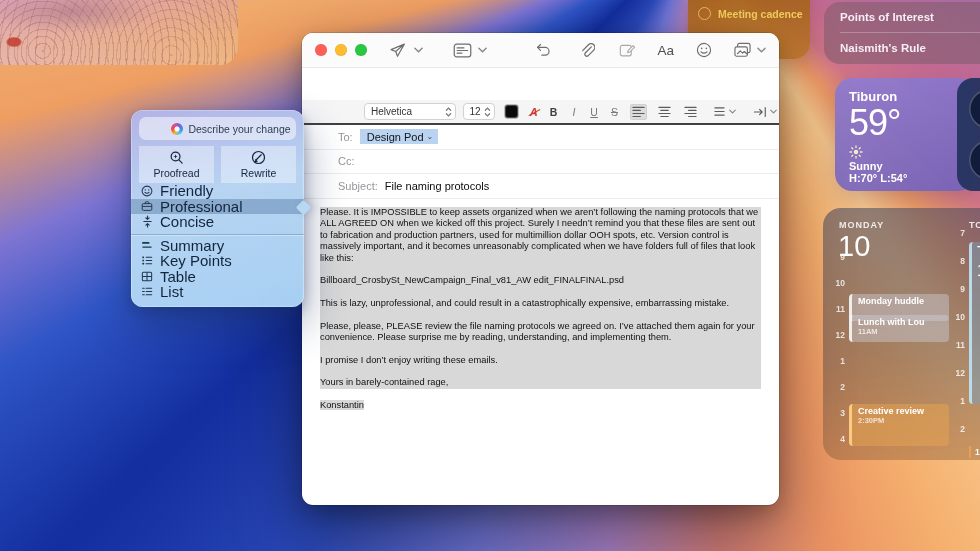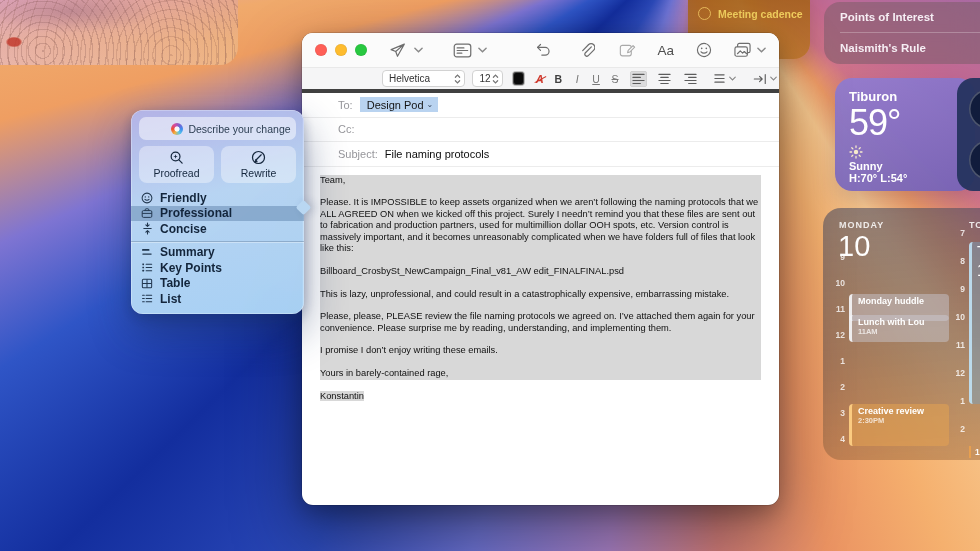--- a/index.html
+++ b/index.html
@@ -100,22 +100,22 @@
   .mail-window { position:absolute; left:302px; top:33px; width:477px; height:472px;
     background:#fff; border-radius:11px; overflow:hidden;
     box-shadow:0 0 0 .5px rgba(0,0,0,.25), 0 30px 70px rgba(0,0,0,.42), 0 8px 22px rgba(0,0,0,.25); }
 
   .titlebar { height:35px; display:flex; align-items:center; padding:0 13px;
     background:#fbfbfb; border-bottom:1px solid #e9e9e9; color:#6e6e6e; }
   .tl { width:12px; height:12px; border-radius:50%; margin-right:8px; box-shadow:inset 0 0 1px rgba(0,0,0,.25); }
   .tb-ic { display:flex; align-items:center; color:#6e6e6e; }
   .chev { color:#8a8a8a; }
 
-  .format-bar { height:25px; display:flex; align-items:center; padding-left:80px;
-    background:#f5f5f6; border-bottom:4px solid #404040; font-size:10.5px; color:#555; }
+  .format-bar { height:25px; display:flex; align-items:center; padding-left:62px;
+    background:#f5f5f6; border-bottom:2px solid #404040; font-size:10.5px; color:#555;margin-top:32px; }
   .fselect { height:17px; background:#fff; border:1px solid #d2d2d2; border-radius:4px;
     display:flex; align-items:center; padding:0 3px 0 6px; color:#333; font-size:10px; }
   .fselect .lbl { flex:1; }
   .swatch { width:13px; height:13px; border-radius:3px; background:#0a0a0a;
     box-shadow:inset 0 0 0 1px rgba(255,255,255,.25), 0 0 0 1px #bbb; margin-left:10px; }
   .redA { position:relative; margin-left:10px; font-weight:700; font-style:italic;
     color:#cf3a2e; font-size:11px; width:13px; text-align:center; }
   .redA::after { content:""; position:absolute; left:0; top:6px; width:13px; height:1.4px;
     background:#cf3a2e; transform:rotate(-28deg); }
   .fbtn { width:14px; text-align:center; margin-left:7px; color:#777; font-size:10.5px; }
@@ -152,25 +152,25 @@
     background:#b9d7f2; transform:rotate(45deg); border-radius:2px;
     box-shadow:3px -3px 8px rgba(25,45,90,.18); }
   .wt-describe { margin:7px 8px 6px; height:23px; border-radius:7px;
     background:rgba(255,255,255,.5); display:flex; align-items:center; justify-content:center;
     gap:5px; font-size:10.5px; font-weight:500; color:#2c3e52;padding-left:27px; }
   .ai-dot { width:12px; height:12px; border-radius:50%;
     background:
       radial-gradient(circle at 50% 50%, rgba(255,255,255,.95) 0 2.2px, rgba(255,255,255,0) 3px),
       conic-gradient(from 210deg, #f2b13d, #ef4d32, #d64ba0, #7a5fd0, #3e8df0, #58c7e8, #f2b13d); }
   .wt-btnrow { display:flex; gap:7px; margin:0 8px; }
-  .wt-btn { flex:1; height:37px; border-radius:8px; background:rgba(255,255,255,.38);
+  .wt-btn { flex:1; height:37px; border-radius:0; background:rgba(255,255,255,.38);
     display:flex; flex-direction:column; align-items:center; justify-content:center; gap:2px;
     color:#15273d; }
   .wt-btn .blabel { font-size:10.5px; font-weight:500; }
-  .wt-menu { margin-top:7px; font-size:12px; color:#13253b;font-weight:bold; }
+  .wt-menu { font-size:15px; color:#13253b; }
   .wt-item { height:15.5px; display:flex; align-items:center; gap:7px; padding:0 10px; }
   .wt-item.sel { background:rgba(96,131,172,.5); }
   .wt-item .micon { width:12px; display:flex; justify-content:center; color:#21364e; }
   .wt-div { height:1px; margin:4px 0 3px; background:rgba(55,75,105,.28);
     box-shadow:0 1px 0 rgba(255,255,255,.35); }
 
   svg { display:block; }
 </style>
 </head>
 <body>
@@ -401,21 +401,20 @@
         <span class="flabel">Cc:</span>
       </div>
       <div class="frow">
         <span class="flabel">Subject:</span>
         <span class="fval">File naming protocols</span>
       </div>
     </div>
 
     <div class="mail-body">
       <div class="selection-block">
-        <p>Team,</p>
         <p>Please. It is IMPOSSIBLE to keep assets organized when we aren’t following the naming protocols that we ALL AGREED ON when we kicked off this project. Surely I needn’t remind you that these files are sent out to fabrication and production partners, used for multimillion dollar OOH spots, etc. Version control is massively important, and it becomes unreasonably complicated when we have folders full of files that look like this:</p>
         <p>Billboard_CrosbySt_NewCampaign_Final_v81_AW edit_FINALFINAL.psd</p>
         <p>This is lazy, unprofessional, and could result in a catastrophically expensive, embarrassing mistake.</p>
         <p>Please, please, PLEASE review the file naming protocols we agreed on. I’ve attached them again for your convenience. Please surprise me by reading, understanding, and implementing them.</p>
         <p>I promise I don’t enjoy writing these emails.</p>
         <p>Yours in barely-contained rage,</p>
       </div>
       <p class="sig-line"><span>Konstantin</span></p>
     </div>
   </div>

